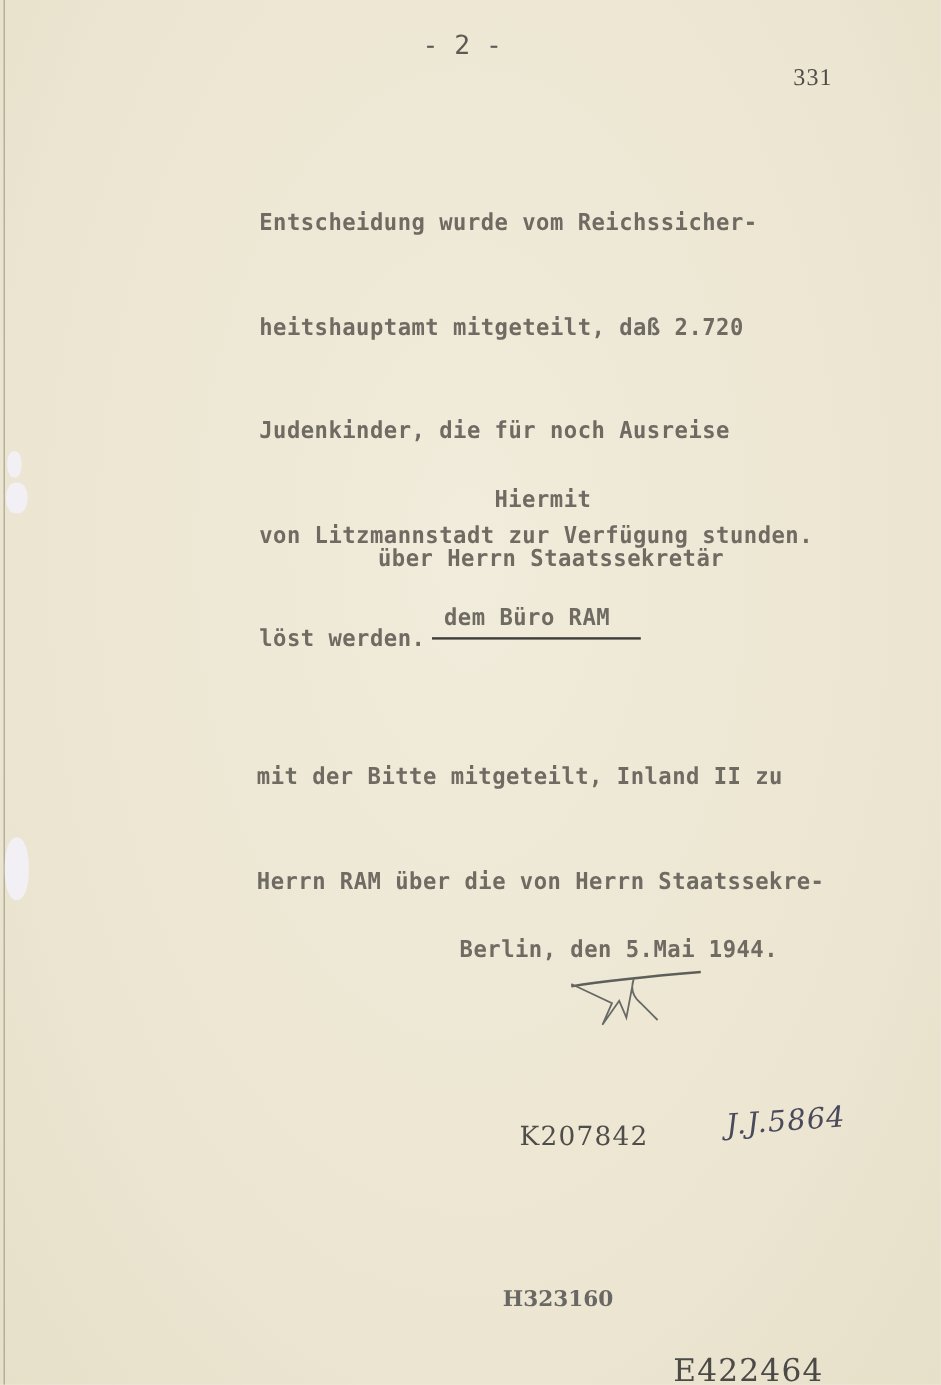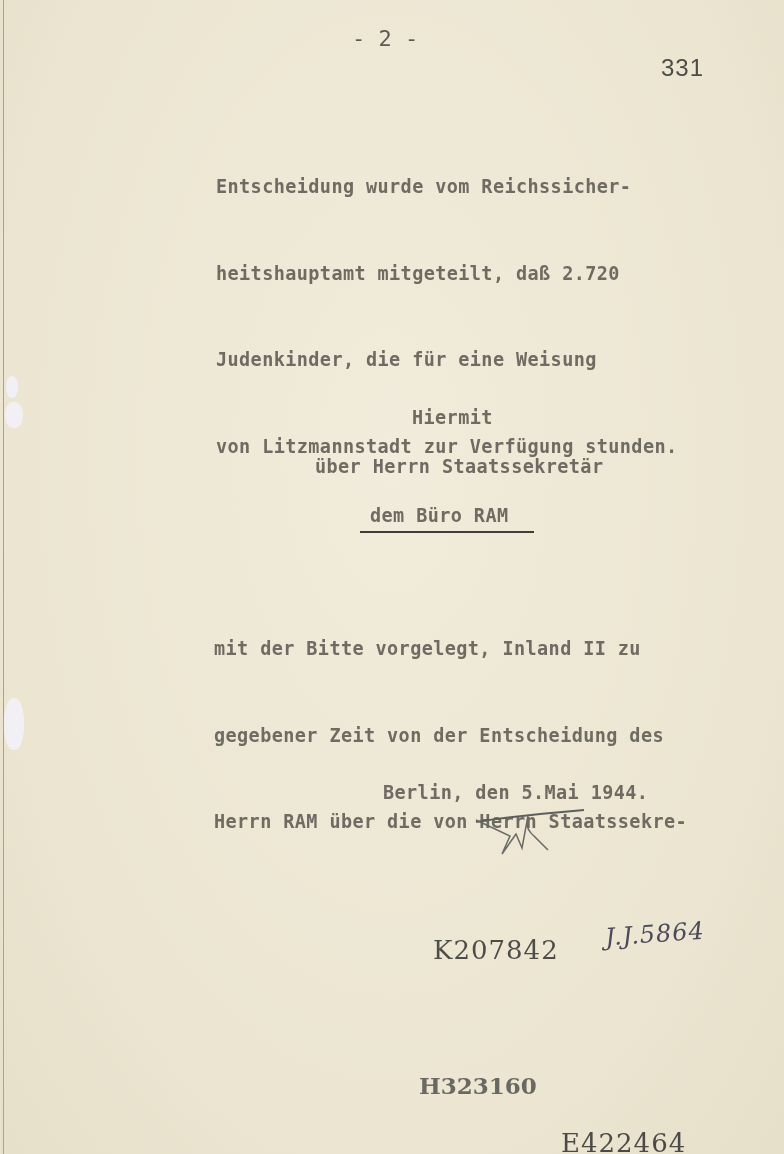--- a/index.html
+++ b/index.html
@@ -50,22 +50,22 @@
     .page-marker {
       position: absolute;
       left: 352px; top: 26px;
       font-family: "DejaVu Sans Mono", monospace;
       font-size: 22px;
       color: #5d5a55;
     }
     .folio {
       position: absolute;
       left: 661px; top: 54px;
-      font-family: Liberation Sans, sans-serif;
-      font-size: 24px;
+      font-family: Liberation Serif, serif;
+      font-size: 20px;
       color: #4e4b47;
       letter-spacing: 1px;
     }
     .para1 { left: 216px; top: 114px; line-height: 27.5px; }
     .c1 { left: 412px; top: 406px; }
     .c2 { left: 315px; top: 455px; }
     .c3 { left: 370px; top: 504px; }
     .underline {
       position: absolute;
       left: 360px; top: 531px;
@@ -78,61 +78,61 @@
     .signature {
       position: absolute;
       left: 472px; top: 808px;
       width: 115px; height: 50px;
     }
     .stamp {
       position: absolute;
       font-family: "DejaVu Serif", "Liberation Serif", serif;
       color: #4f4d49;
     }
-    .stamp-k { left: 433px; top: 935px; font-size: 26px; letter-spacing: 1px; }
+    .stamp-k { left: 433px; top: 935px; font-size: 22px; letter-spacing: 1px; }
     .handwritten {
       position: absolute;
       left: 605px; top: 920px;
       font-family: "DejaVu Serif", serif;
       font-style: italic;
       font-size: 24px;
       color: #4b4a5c;
       transform: rotate(-4deg);
       letter-spacing: 1px;
     }
-    .stamp-h { left: 419px; top: 1072px; font-size: 23px; color: #6a6864; font-weight: bold; }
+    .stamp-h { left: 419px; top: 1072px; font-size: 18px; color: #6a6864; font-weight: bold; }
     .stamp-e { left: 561px; top: 1128px; font-size: 26px; color: #4c4a47; letter-spacing: 1px; }
   </style>
 </head>
 <body>
 
 <div class="page">
   <div class="left-edge"></div>
   <div class="punch-hole hole-1a"></div>
   <div class="punch-hole hole-1b"></div>
   <div class="punch-hole hole-2"></div>
 
   <div class="page-marker">- 2 -</div>
   <div class="folio">331</div>
 
   <div class="typed para1">
     <div>Entscheidung wurde vom Reichssicher-</div>
     <div>heitshauptamt mitgeteilt, daß 2.720</div>
-    <div>Judenkinder, die für eine Weisung</div>
+    <div>Judenkinder, die für noch Ausreise</div>
     <div>von Litzmannstadt zur Verfügung stunden.</div>
+    <div>löst werden.</div>
   </div>
 
   <div class="typed c1">Hiermit</div>
   <div class="typed c2">über Herrn Staatssekretär</div>
   <div class="typed c3">dem Büro RAM</div>
   <div class="underline"></div>
 
   <div class="typed para2">
-    <div>mit der Bitte vorgelegt, Inland II zu</div>
-    <div>gegebener Zeit von der Entscheidung des</div>
+    <div>mit der Bitte mitgeteilt, Inland II zu</div>
     <div>Herrn RAM über die von Herrn Staatssekre-</div>
   </div>
 
   <div class="typed dateline">Berlin, den 5.Mai 1944.</div>
 
   <svg class="signature" viewBox="0 0 115 50">
     <path d="M4 14 Q40 8 112 2" stroke="#5c5f5a" stroke-width="2" fill="none"></path>
     <path d="M4 12 L38 28 L30 46 L44 26 L50 40 L56 8 Q52 20 62 28 L76 42" stroke="#686a66" stroke-width="1.5" fill="none"></path>
   </svg>
 

